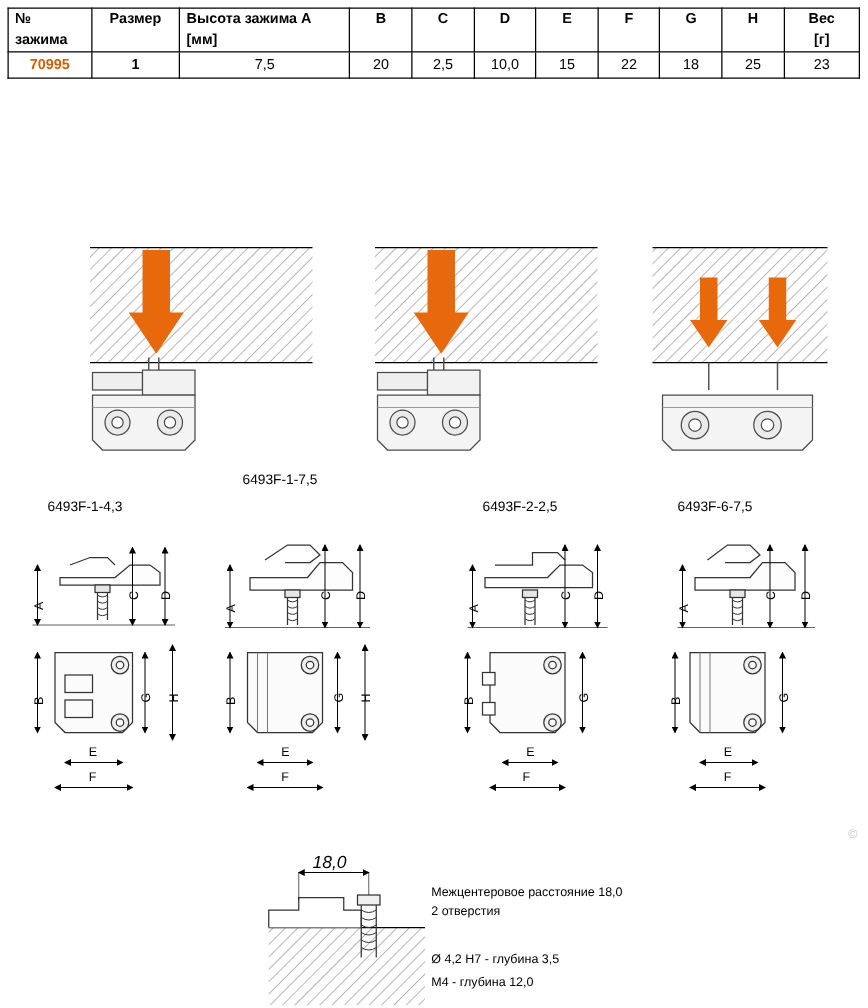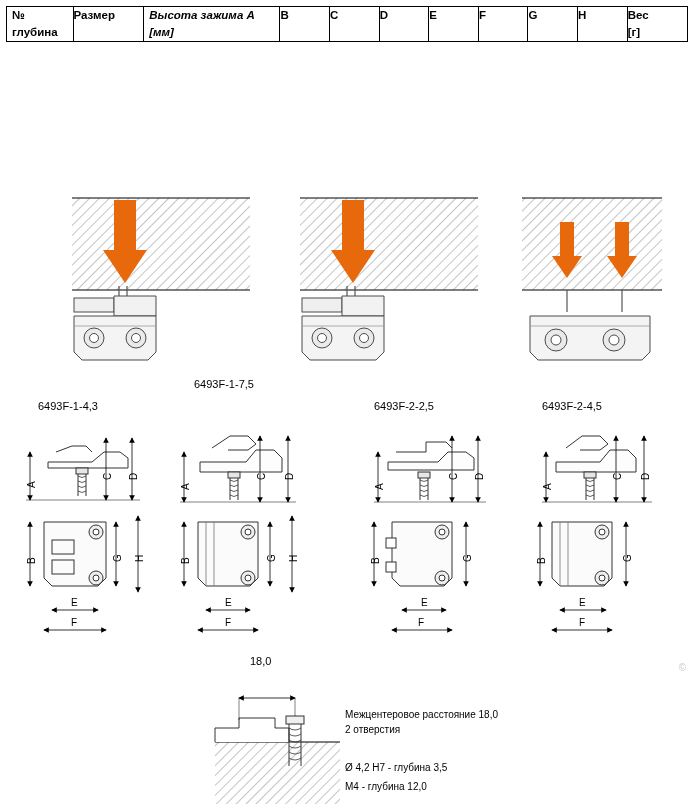--- a/index.html
+++ b/index.html
@@ -31,29 +31,29 @@
     vertical-align: middle;
     padding: 0;
     height: 20px;
   }
   .spec-table th {
     font-weight: bold;
     font-size: 11.5px;
   }
   .th-order   { width: 62px; }
   .th-size    { width: 66px; }
-  .th-height  { width: 128px; font-style: italic; }
+  .th-height  { width: 128px; }
   .th-col     { width: 46px; }
   .th-weight  { width: 56px; }
 
   .hdr-cell {
     display: flex;
     flex-direction: column;
     justify-content: flex-start;
-    align-items: flex-start;
+    align-items: center;
     height: 100%;
   }
   .hdr-cell .l1 { line-height: 17px; }
   .hdr-cell .l2 { line-height: 17px; }
   .hdr-left {
     text-align: left;
     padding-left: 5px;
     align-items: flex-start;
   }
   .order-no {
@@ -101,21 +101,21 @@
 </style>
 </head>
 <body>
 
 <table class="spec-table">
   <thead>
     <tr>
       <th class="th-order">
         <div class="hdr-cell hdr-left">
           <span class="l1">№</span>
-          <span class="l2">глубина</span>
+          <span class="l2">зажима</span>
         </div>
       </th>
       <th class="th-size">
         <div class="hdr-cell">
           <span class="l1">Размер</span>
         </div>
       </th>
       <th class="th-height">
         <div class="hdr-cell hdr-left">
           <span class="l1">Высота зажима A</span>
@@ -159,20 +159,33 @@
         </th>
       <th class="th-weight">
         <div class="hdr-cell">
           <span class="l1">Вес</span>
           <span class="l2">[г]</span>
         </div>
       </th>
     </tr>
   </thead>
   <tbody>
+    <tr>
+      <td class="order-no">70995</td>
+      <td class="bold">1</td>
+      <td>7,5</td>
+      <td>20</td>
+      <td>2,5</td>
+      <td>10,0</td>
+      <td>15</td>
+      <td>22</td>
+      <td>18</td>
+      <td>25</td>
+      <td>23</td>
+    </tr>
   </tbody>
 </table>
 
 <svg class="svg-layer" width="694" height="806">
   <defs>
     <pattern id="hatch" width="7" height="7" patternUnits="userSpaceOnUse" patternTransform="rotate(45)">
       <line x1="0" y1="0" x2="0" y2="7" stroke="#8a8a8a" stroke-width="1"></line>
     </pattern>
     <marker id="arrowEnd" markerWidth="7" markerHeight="7" refX="6" refY="3.5" orient="auto">
       <polygon points="0,0 7,3.5 0,7" fill="#000"></polygon>
@@ -362,22 +375,22 @@
     <path d="M289,724 v42 m12,-42 v42" stroke="#333" stroke-width="1" fill="none"></path>
     <path d="M289,728 q6,4 12,0 M289,734 q6,4 12,0 M289,740 q6,4 12,0 M289,746 q6,4 12,0 M289,752 q6,4 12,0 M289,758 q6,4 12,0" stroke="#333" stroke-width="0.8" fill="none"></path>
     <line x1="239" y1="698" x2="295" y2="698" stroke="#000" stroke-width="0.8" marker-start="url(#arrowStart)" marker-end="url(#arrowEnd)"></line>
     <line x1="239" y1="698" x2="239" y2="720" stroke="#000" stroke-width="0.5"></line>
     <line x1="295" y1="698" x2="295" y2="716" stroke="#000" stroke-width="0.5"></line>
   </g>
 </svg>
 
 <div class="part-label" style="left:38px; top:400px;">6493F-1-4,3</div>
 <div class="part-label" style="left:194px; top:378px;">6493F-1-7,5</div>
-<div class="part-label" style="left:374px; top:400px;">6493F-2-2,5</div>
-<div class="part-label" style="left:542px; top:400px;">6493F-2-4,5</div>
+<div class="part-label" style="left:386px; top:400px;">6493F-2-2,5</div>
+<div class="part-label" style="left:542px; top:400px;">6493F-6-7,5</div>
 
 <div class="dim-text vert" style="left:26px; top:488px;">A</div>
 <div class="dim-text vert" style="left:102px; top:480px;">C</div>
 <div class="dim-text vert" style="left:128px; top:480px;">D</div>
 <div class="dim-text vert" style="left:26px; top:564px;">B</div>
 <div class="dim-text vert" style="left:112px; top:562px;">G</div>
 <div class="dim-text vert" style="left:134px; top:562px;">H</div>
 <div class="dim-text" style="left:71px; top:597px;">E</div>
 <div class="dim-text" style="left:71px; top:617px;">F</div>
 
@@ -399,19 +412,19 @@
 <div class="dim-text" style="left:418px; top:617px;">F</div>
 
 <div class="dim-text vert" style="left:542px; top:490px;">A</div>
 <div class="dim-text vert" style="left:612px; top:480px;">C</div>
 <div class="dim-text vert" style="left:640px; top:480px;">D</div>
 <div class="dim-text vert" style="left:536px; top:564px;">B</div>
 <div class="dim-text vert" style="left:622px; top:562px;">G</div>
 <div class="dim-text" style="left:579px; top:597px;">E</div>
 <div class="dim-text" style="left:579px; top:617px;">F</div>
 
-<div class="dim-text" style="left:250px; top:655px; font-size:11px;">18,0</div>
+<div class="dim-text" style="left:250px; top:681px; font-size:14px;font-style:italic;">18,0</div>
 <div class="note-text" style="left:345px; top:720px;">2 отверстия</div>
 <div class="note-text" style="left:345px; top:705px;">Межцентеровое расстояние 18,0</div>
 <div class="note-text" style="left:345px; top:758px;">Ø 4,2 H7 - глубина 3,5</div>
 <div class="note-text" style="left:345px; top:777px;">M4 - глубина 12,0</div>
 
 <div class="watermark" style="top:662px;">©</div>
 
 </body></html>

